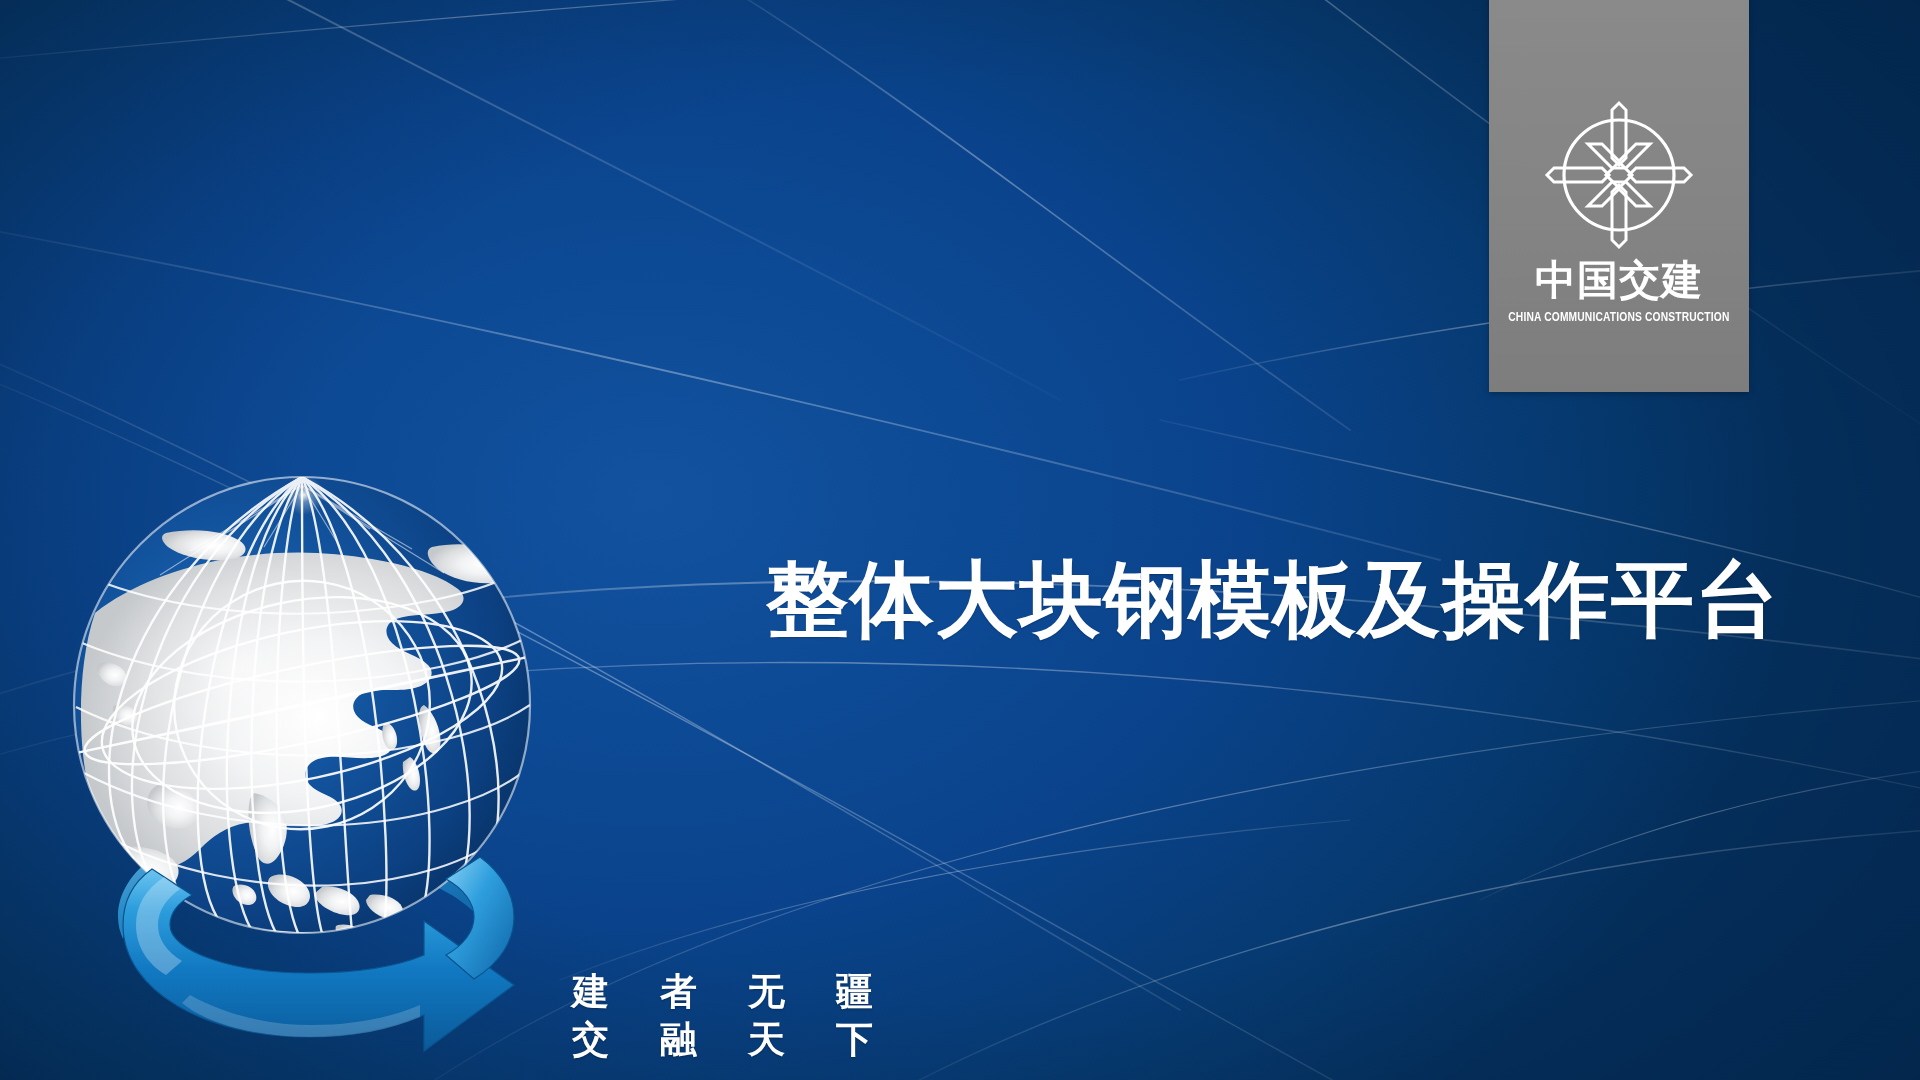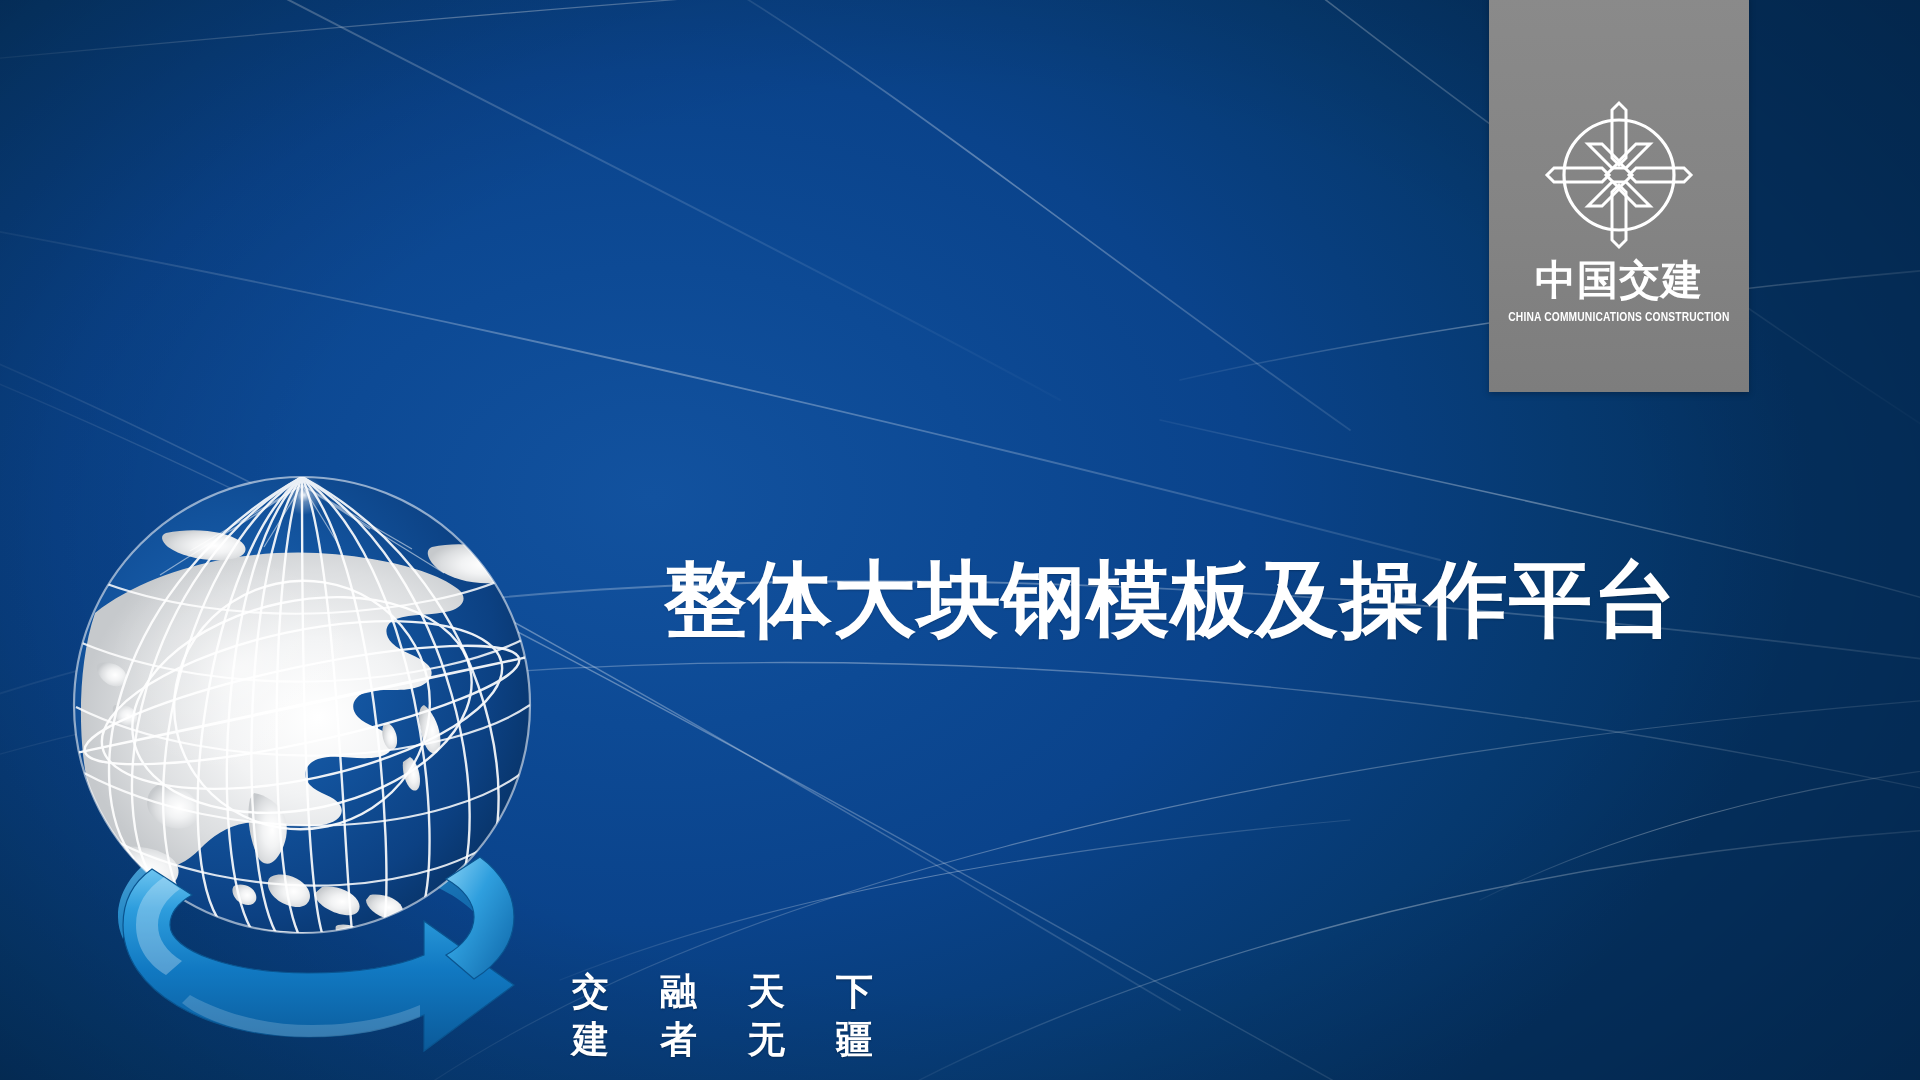--- a/index.html
+++ b/index.html
@@ -85,24 +85,24 @@
     left: 40px;
     top: 455px;
     width: 580px;
     height: 600px;
   }
   .globe-svg { width: 100%; height: 100%; display: block; }
 
   
   .title-block {
     position: absolute;
-    left: 664px;
+    left: 650px;
     top: 555px;
     width: 1130px;
-    text-align: left;
+    text-align: right;
   }
   .slide-title {
     color: #ffffff;
     font-size: 83px;
     font-weight: 700;
     line-height: 1.08;
     letter-spacing: 1.5px;
     white-space: nowrap;
     font-family: "DejaVu Sans", "Liberation Sans", sans-serif;
     text-shadow: 0 1px 2px rgba(0,0,0,0.22);
@@ -381,17 +381,17 @@
     </svg>
     <div class="logo-cn">中国交建</div>
     <div class="logo-en">CHINA COMMUNICATIONS CONSTRUCTION</div>
   </div>
 
   <div class="title-block">
     <div class="slide-title">整体大块钢模板及操作平台</div>
   </div>
 
   <div class="slogan">
+    <div class="slogan-line">建者无疆</div>
     <div class="slogan-line">交融天下</div>
-    <div class="slogan-line">建者无疆</div>
   </div>
 
 </div>
 
 </body></html>

